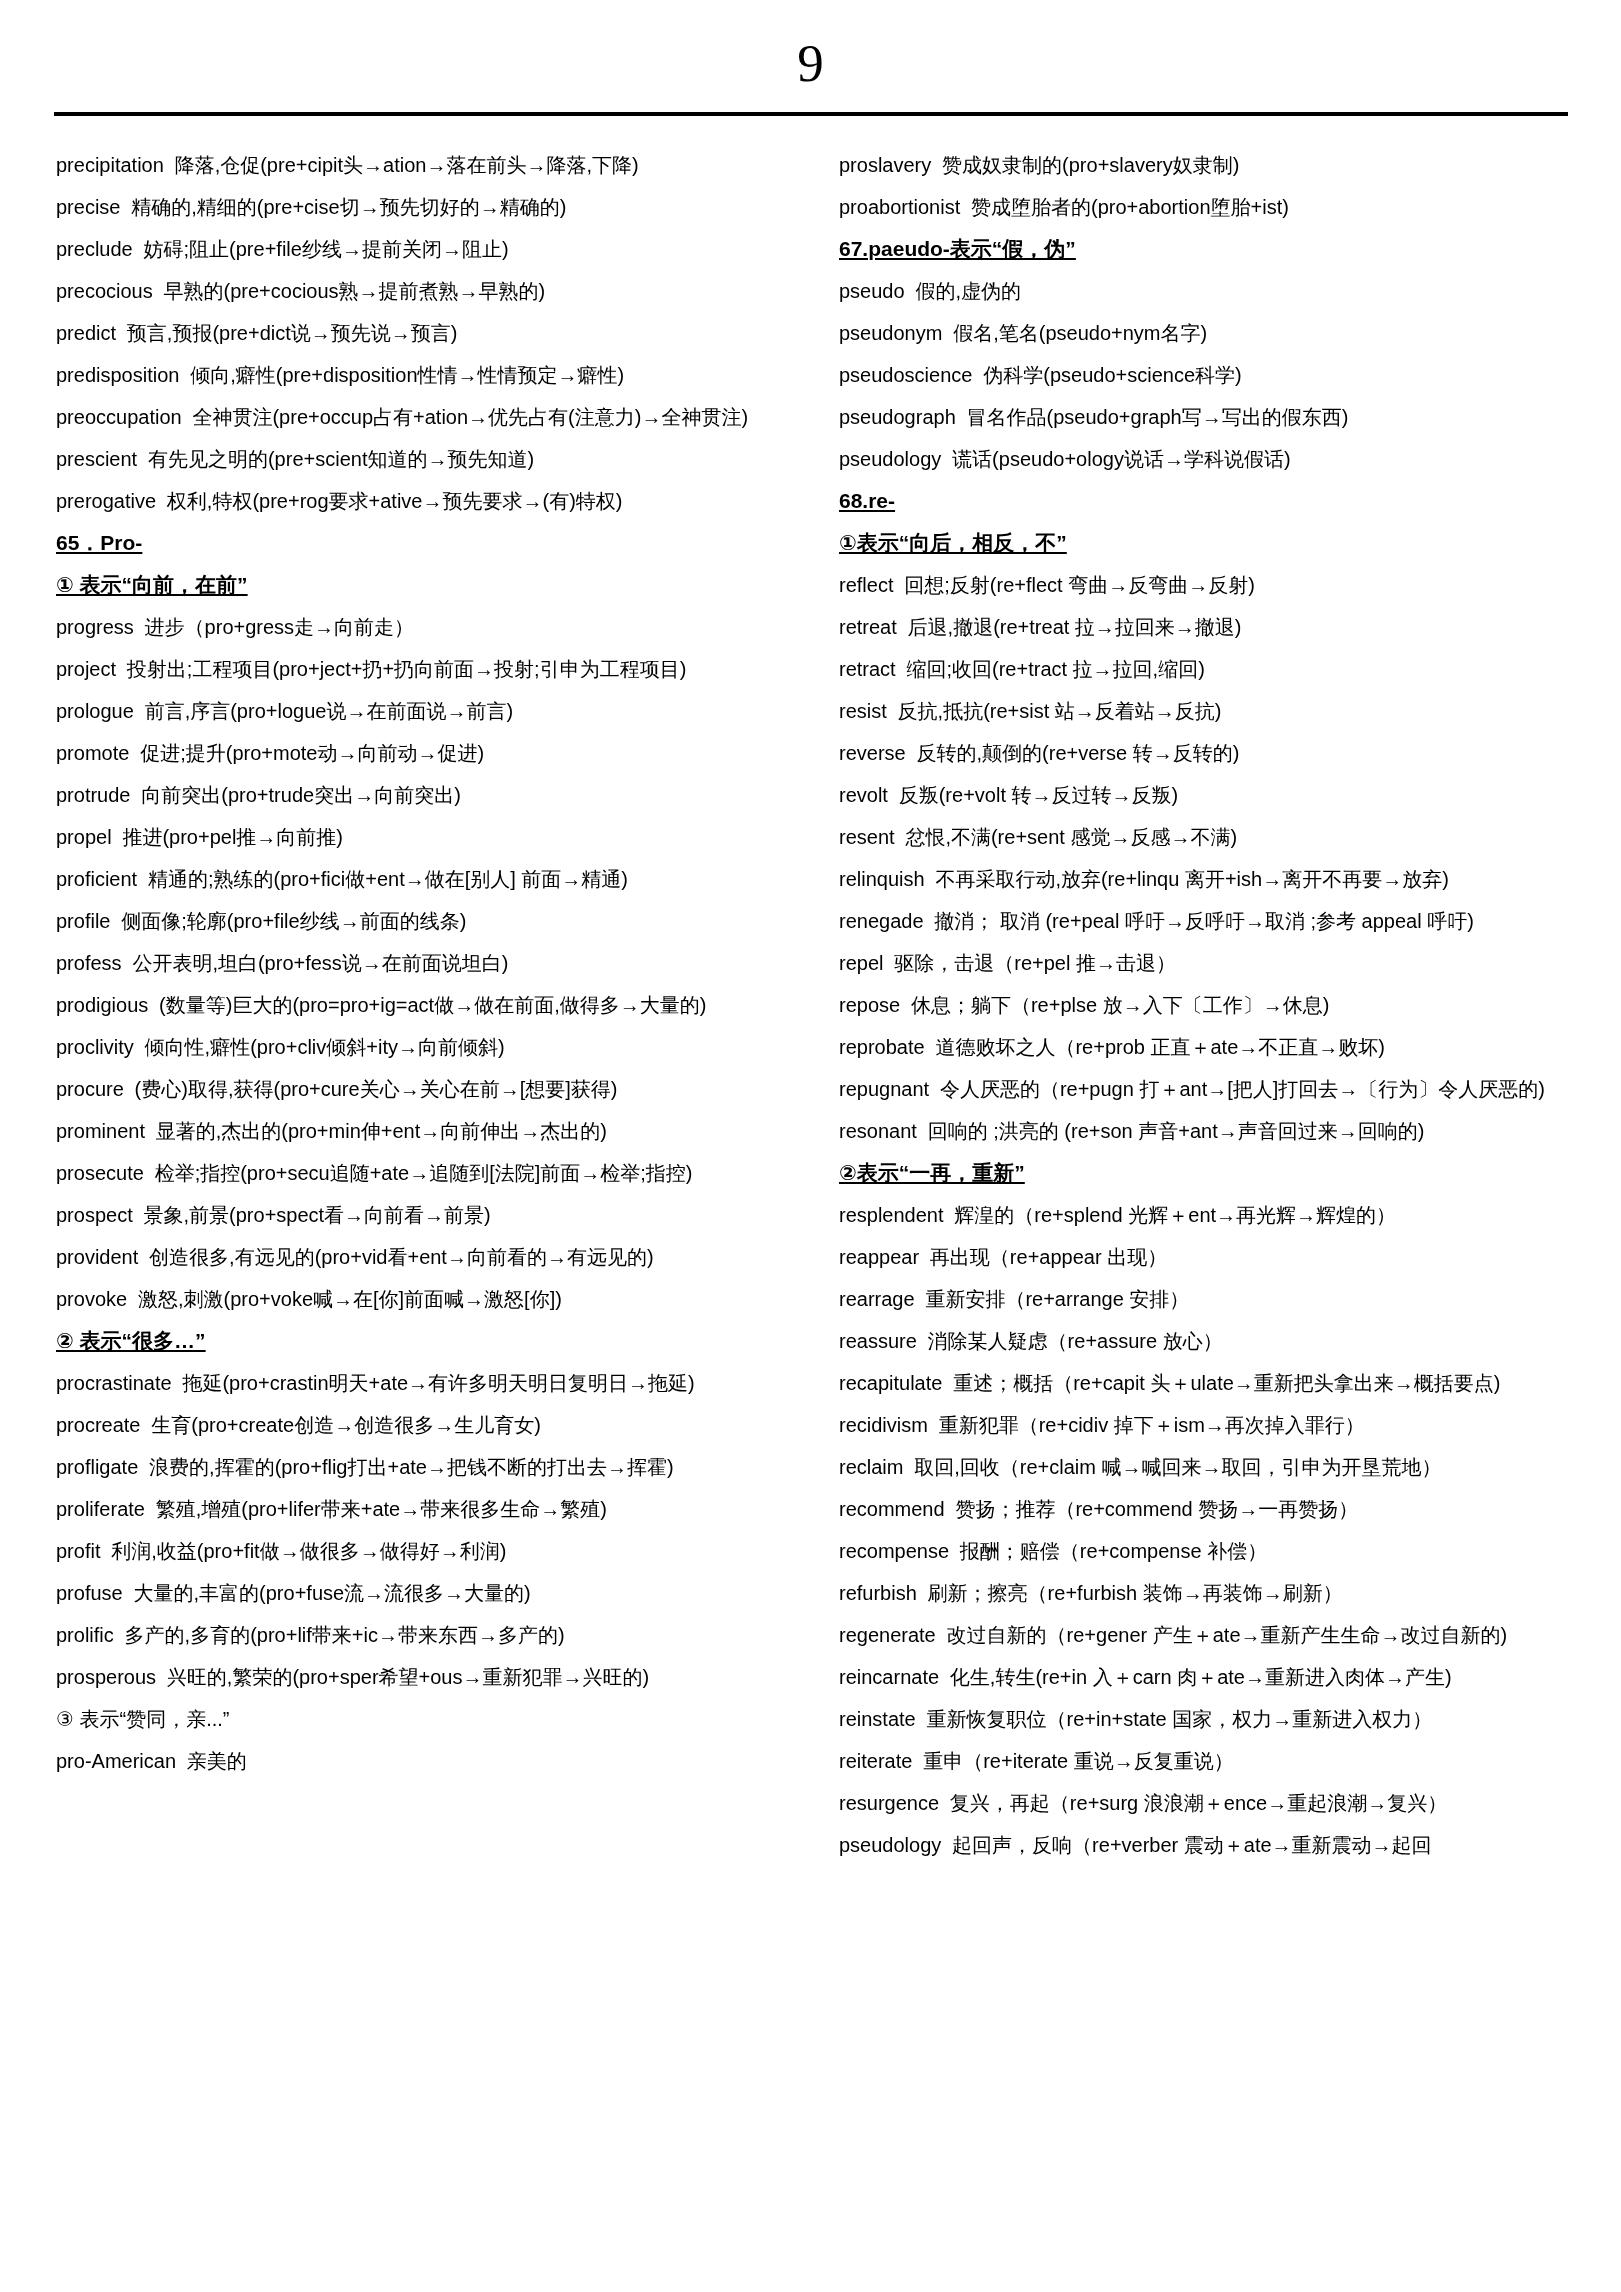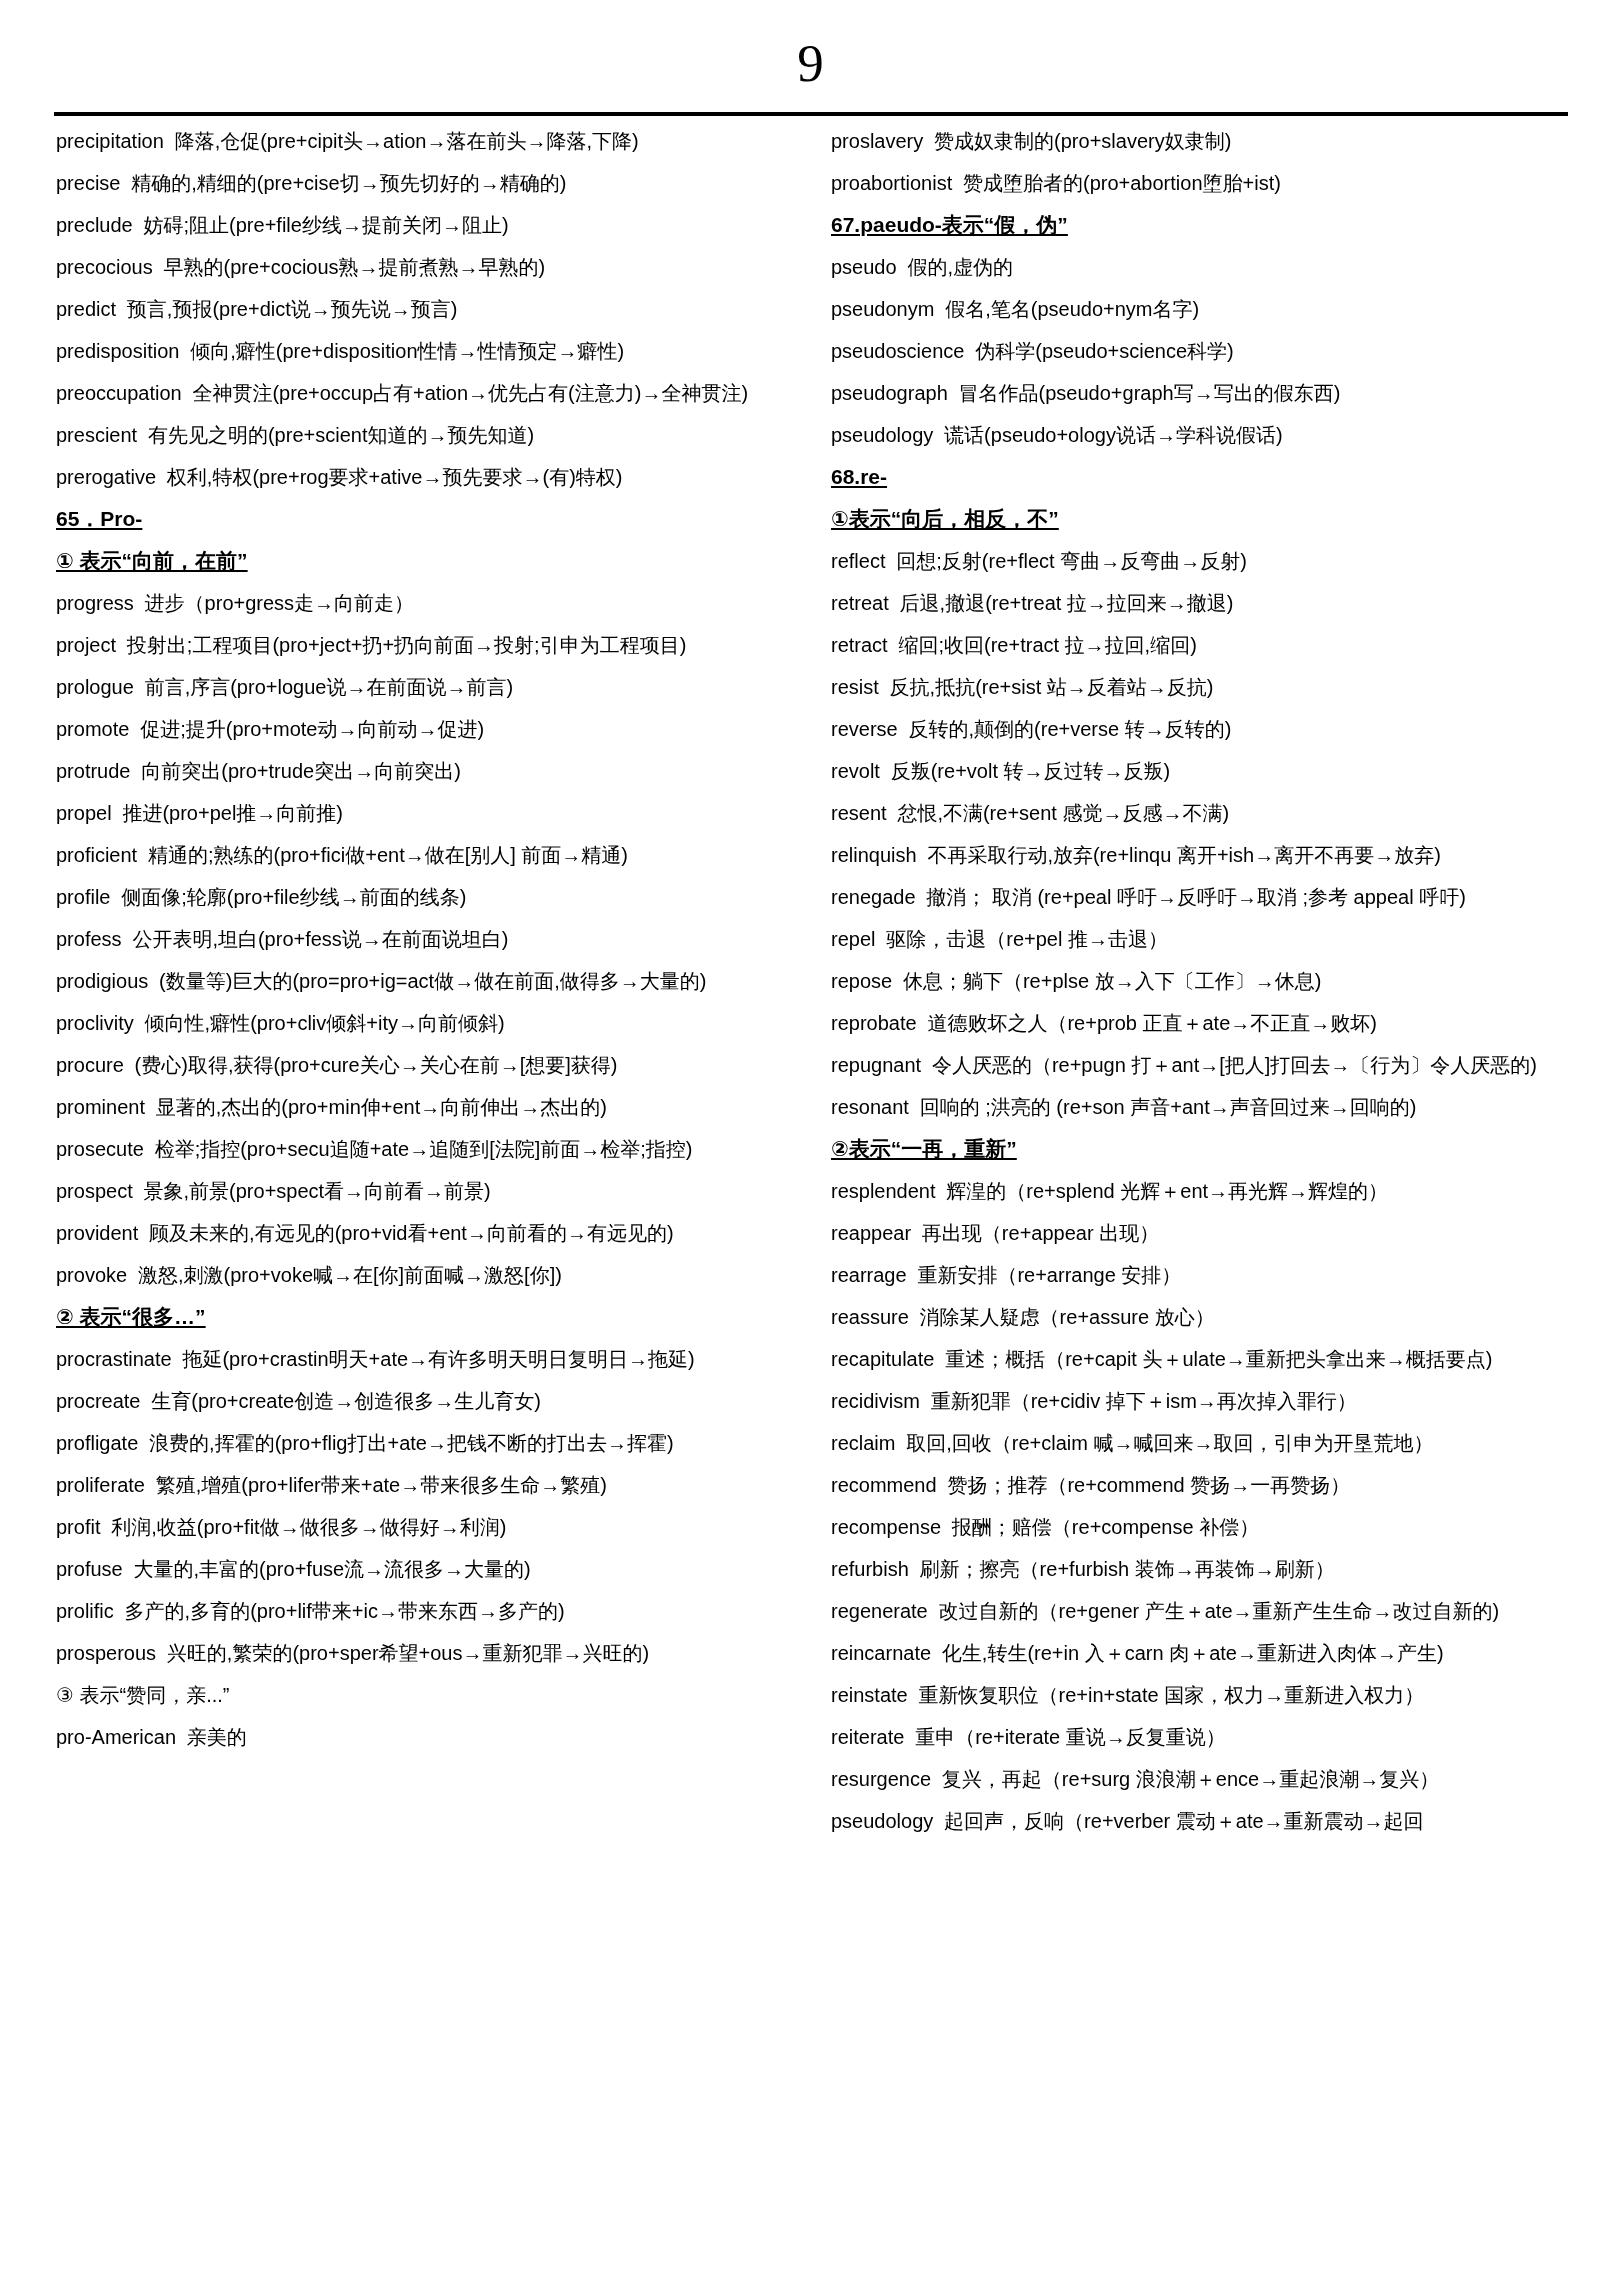--- a/index.html
+++ b/index.html
@@ -24,22 +24,23 @@
     line-height: 1;
     color: #000000;
   }
   .rule {
     border: none;
     border-top: 4.9px solid #000000;
     margin: 21.6px 53px 0 54px;
   }
   .columns {
     display: flex;
-    gap: 16px;
+    gap: 24px;
     padding: 4.9px 18.6px 0 56px;
+    margin-top: 24px;
   }
   .col {
     width: 759px;
     flex: 0 0 759px;
   }
   .col p {
     margin: 0;
     font-size: 20px;
     line-height: 42px;
     word-break: break-word;
@@ -80,21 +81,21 @@
         <p><span class="word">propel</span><span>推进(pro+pel推→向前推)</span></p>
         <p><span class="word">proficient</span><span>精通的;熟练的(pro+fici做+ent→做在[别人] 前面→精通)</span></p>
         <p><span class="word">profile</span><span>侧面像;轮廓(pro+file纱线→前面的线条)</span></p>
         <p><span class="word">profess</span><span>公开表明,坦白(pro+fess说→在前面说坦白)</span></p>
         <p><span class="word">prodigious</span><span>(数量等)巨大的(pro=pro+ig=act做→做在前面,做得多→大量的)</span></p>
         <p><span class="word">proclivity</span><span>倾向性,癖性(pro+cliv倾斜+ity→向前倾斜)</span></p>
         <p><span class="word">procure</span><span>(费心)取得,获得(pro+cure关心→关心在前→[想要]获得)</span></p>
         <p><span class="word">prominent</span><span>显著的,杰出的(pro+min伸+ent→向前伸出→杰出的)</span></p>
         <p><span class="word">prosecute</span><span>检举;指控(pro+secu追随+ate→追随到[法院]前面→检举;指控)</span></p>
         <p><span class="word">prospect</span><span>景象,前景(pro+spect看→向前看→前景)</span></p>
-        <p><span class="word">provident</span><span>顾及未来的,有远见的(pro+vid看+ent→向前看的→有远见的)</span></p>
+        <p><span class="word">provident</span><span>创造很多,有远见的(pro+vid看+ent→向前看的→有远见的)</span></p>
         <p><span class="word">provoke</span><span>激怒,刺激(pro+voke喊→在[你]前面喊→激怒[你])</span></p>
         <p class="b">② 表示“很多…”</p>
         <p><span class="word">procrastinate</span><span>拖延(pro+crastin明天+ate→有许多明天明日复明日→拖延)</span></p>
         <p><span class="word">procreate</span><span>生育(pro+create创造→创造很多→生儿育女)</span></p>
         <p><span class="word">profligate</span><span>浪费的,挥霍的(pro+flig打出+ate→把钱不断的打出去→挥霍)</span></p>
         <p><span class="word">proliferate</span><span>繁殖,增殖(pro+lifer带来+ate→带来很多生命→繁殖)</span></p>
         <p><span class="word">profit</span><span>利润,收益(pro+fit做→做很多→做得好→利润)</span></p>
         <p><span class="word">profuse</span><span>大量的,丰富的(pro+fuse流→流很多→大量的)</span></p>
         <p><span class="word">prolific</span><span>多产的,多育的(pro+lif带来+ic→带来东西→多产的)</span></p>
         <p><span class="word">prosperous</span><span>兴旺的,繁荣的(pro+sper希望+ous→重新犯罪→兴旺的)</span></p>

